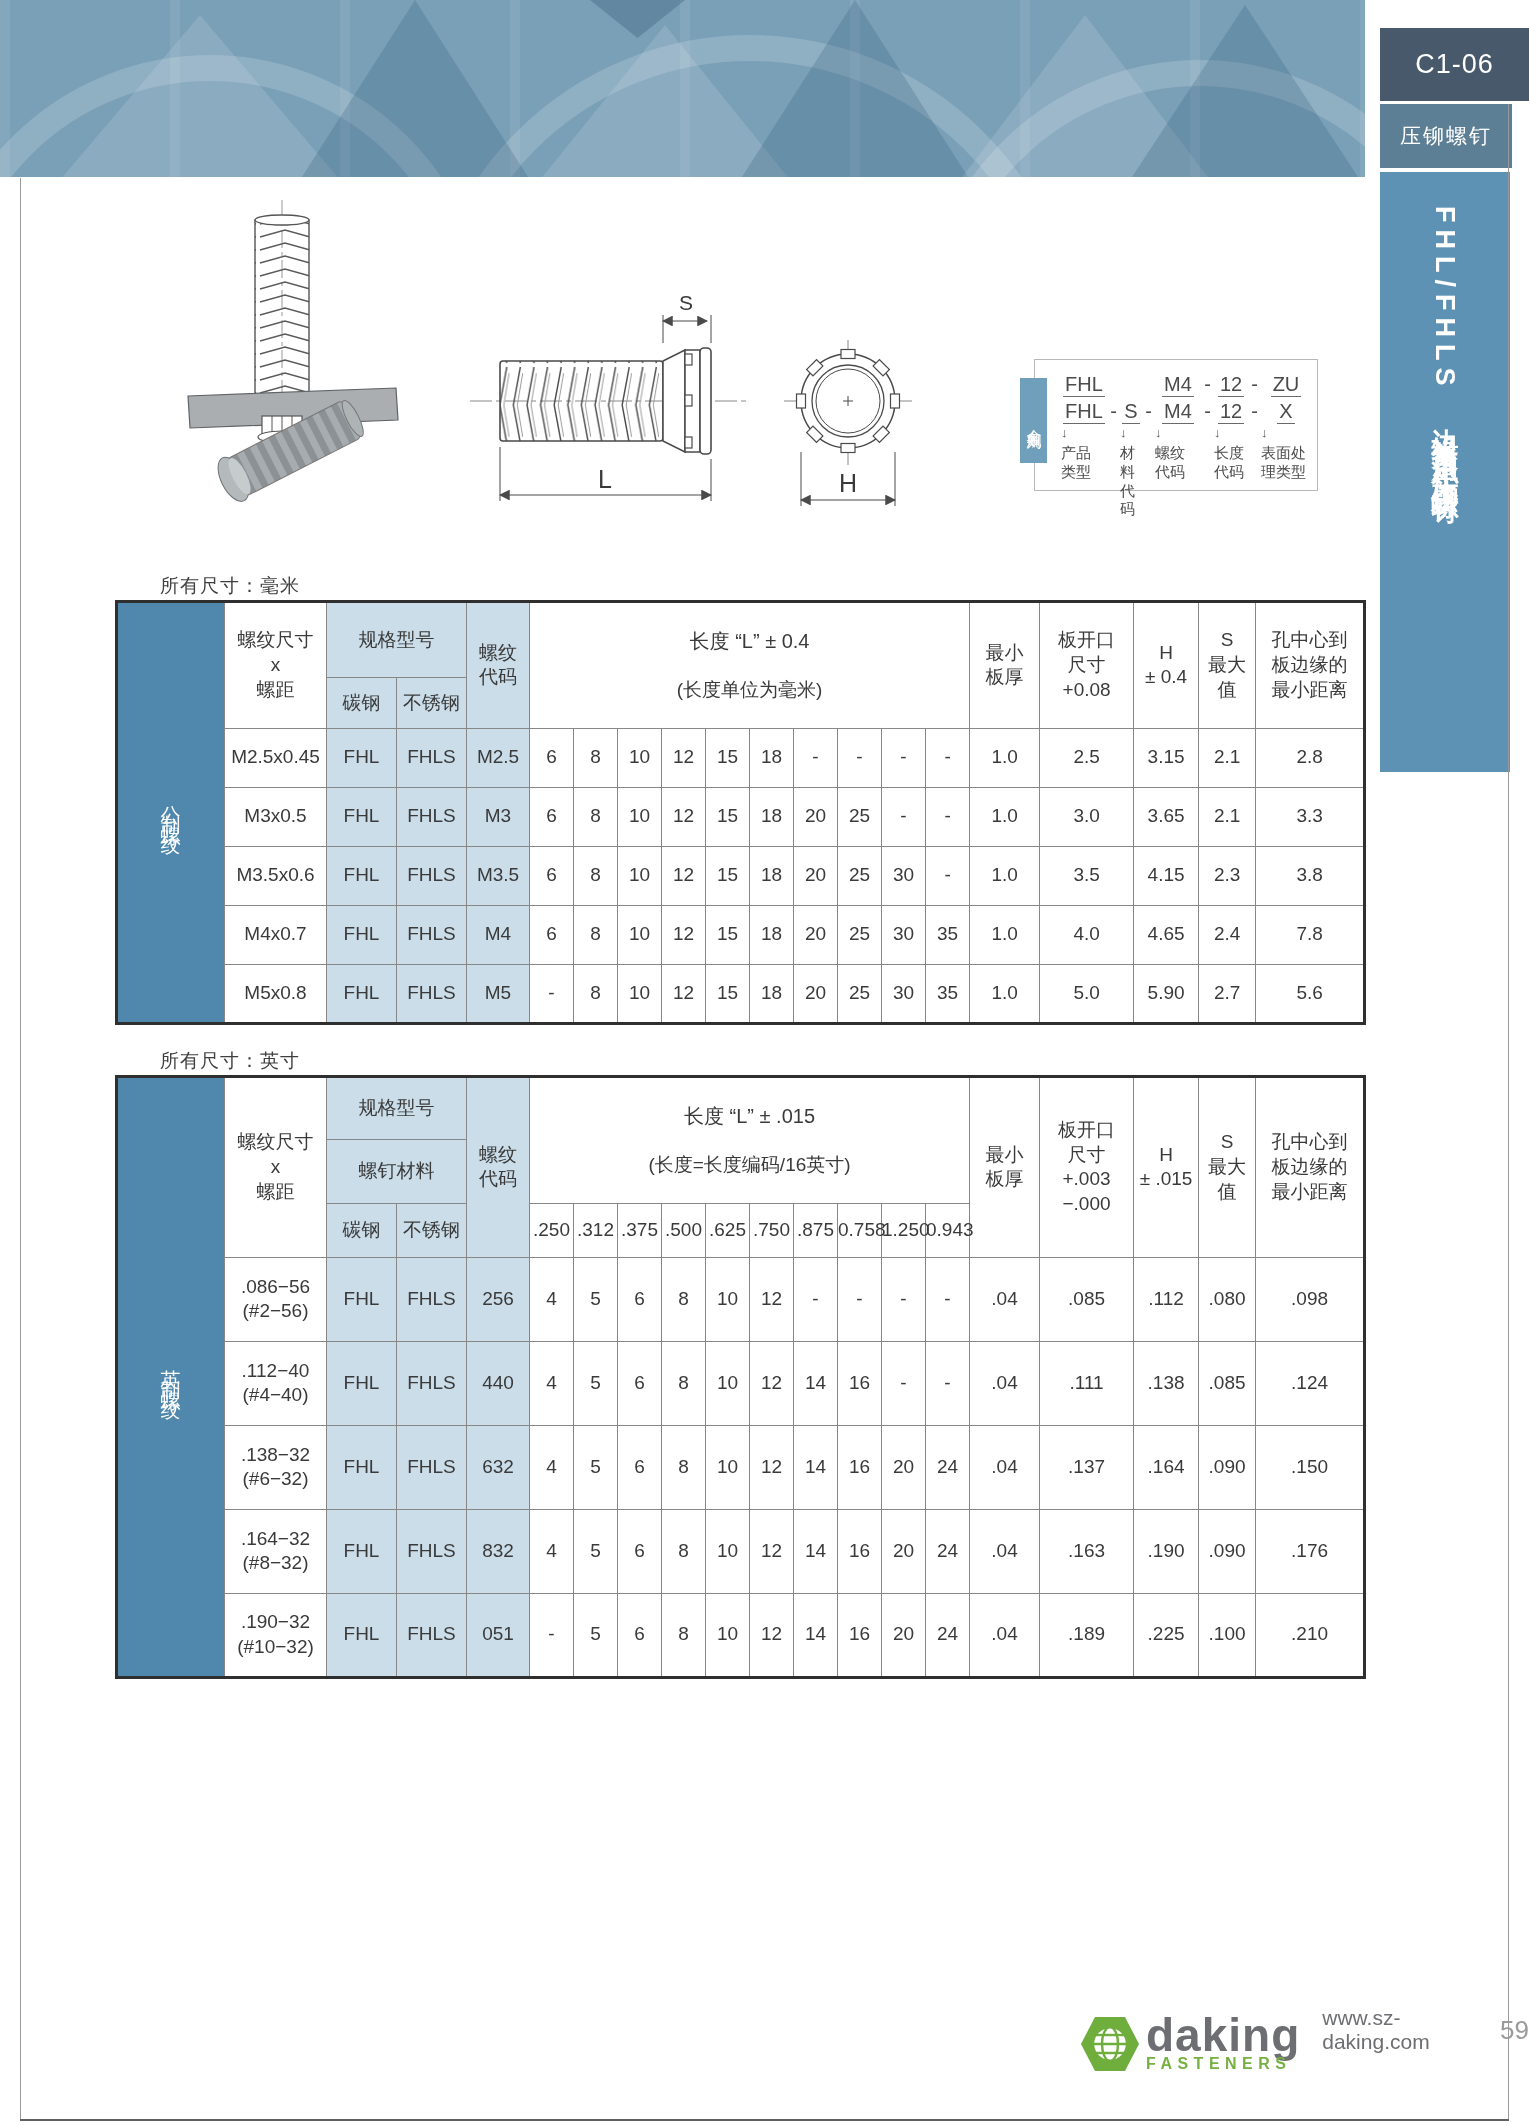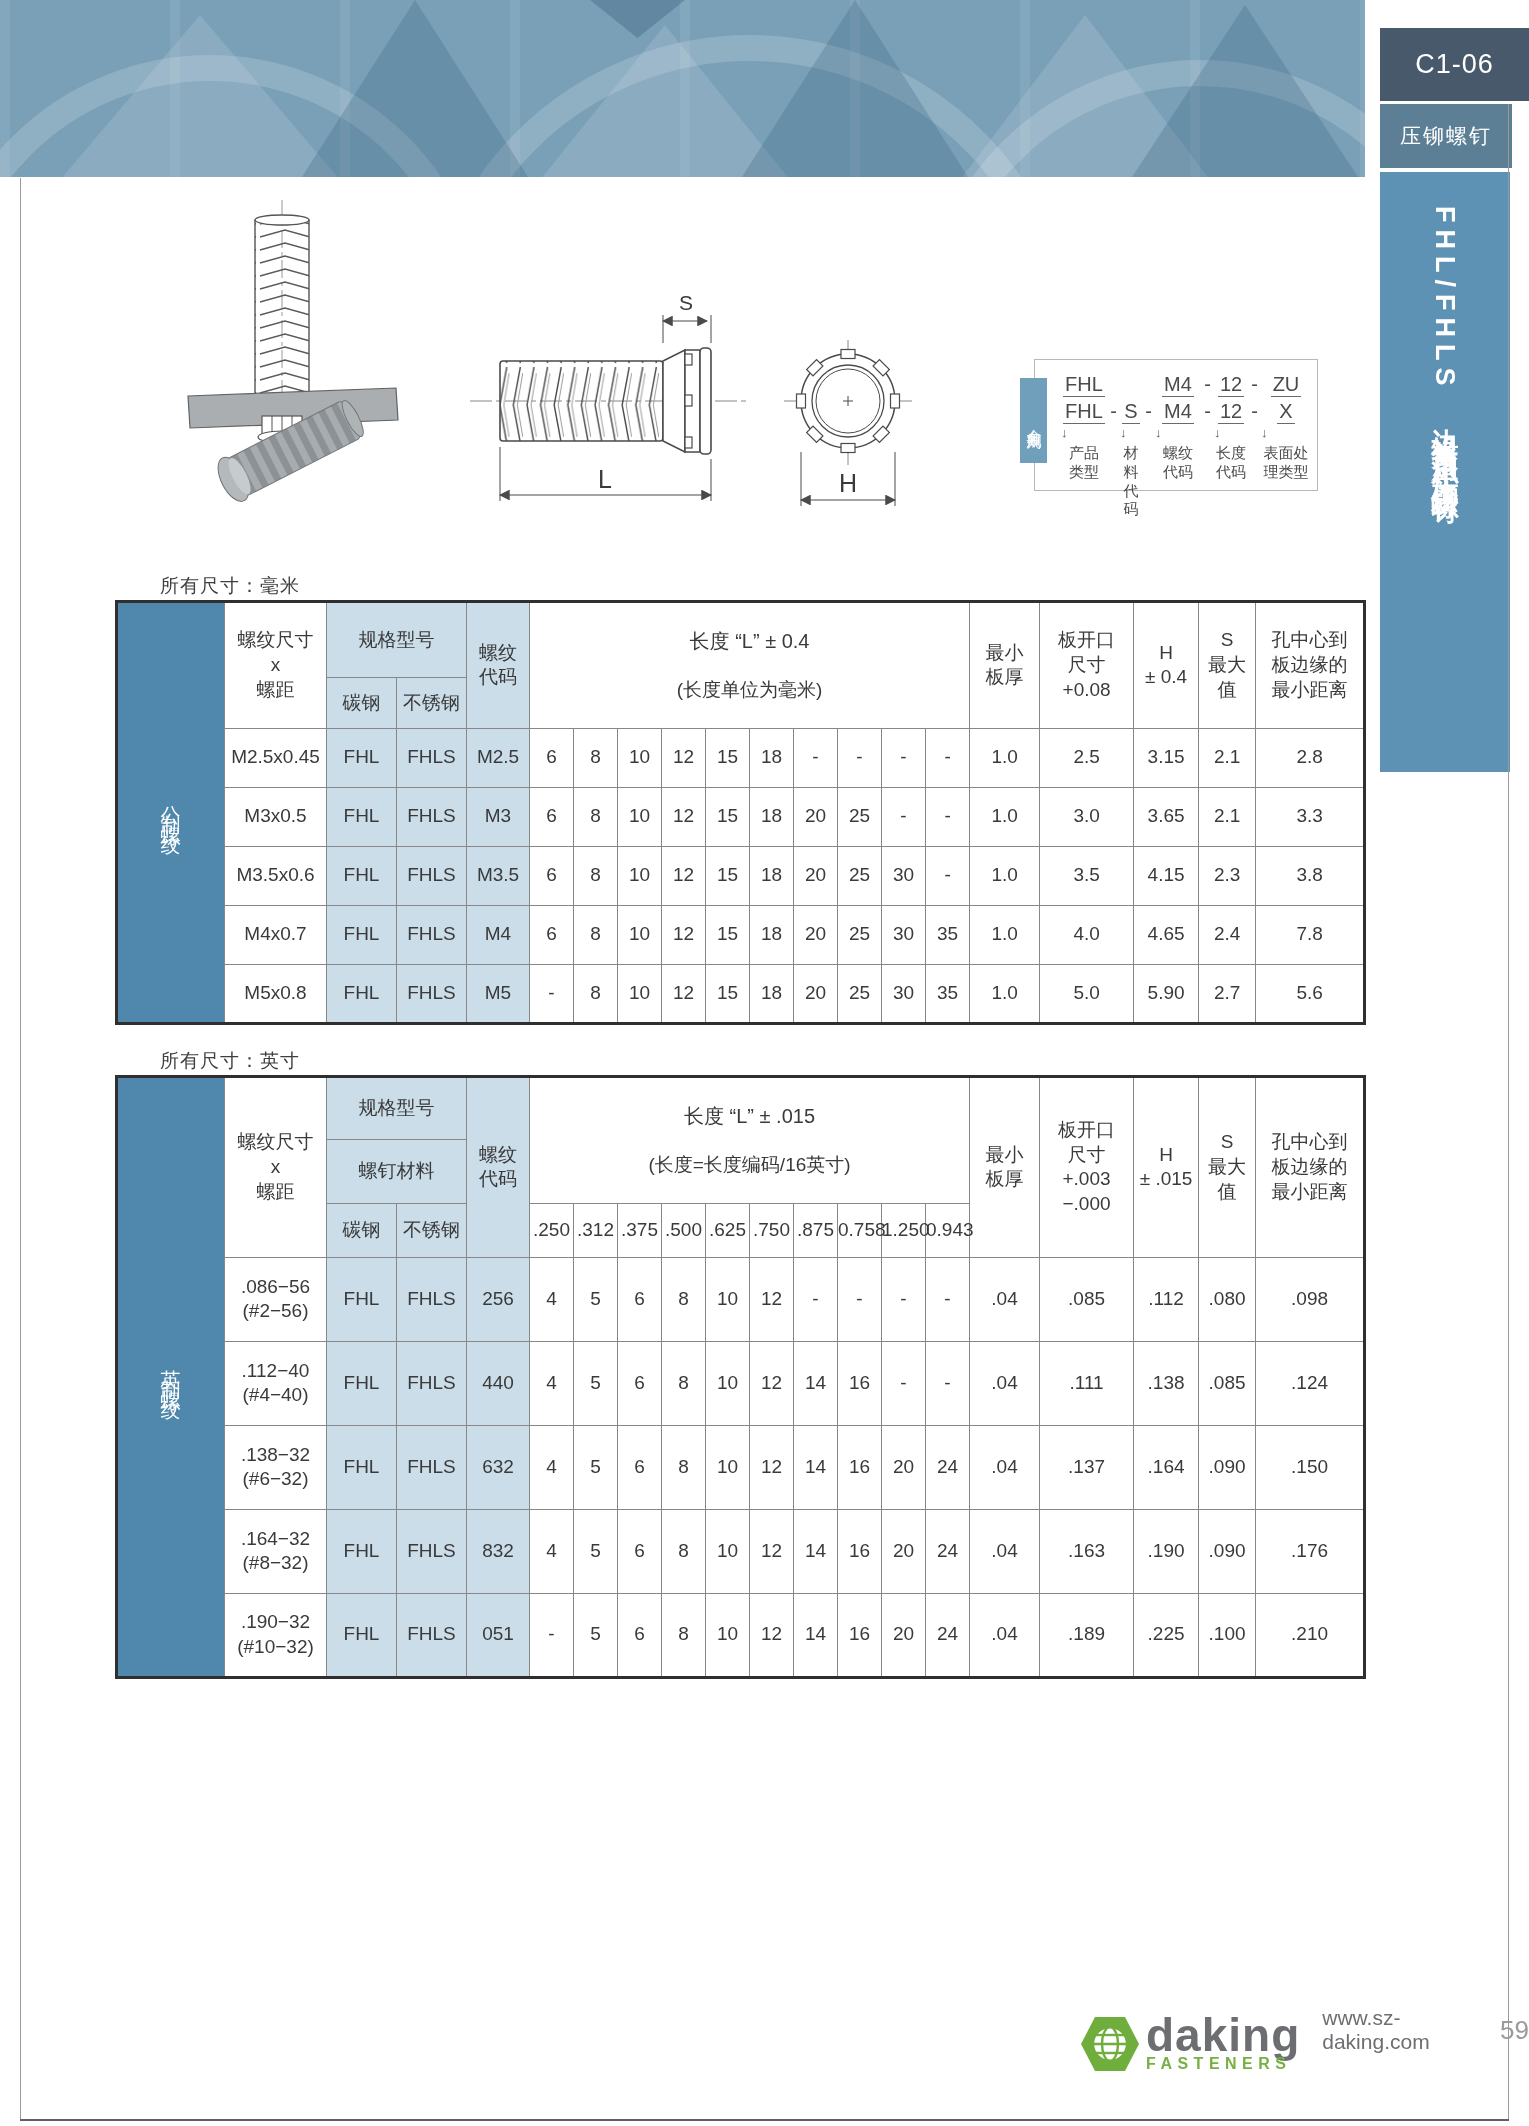--- a/index.html
+++ b/index.html
@@ -34,21 +34,21 @@
   .draw { position:absolute; }
 
   
   .naming { position:absolute; left:1034px; top:359px; width:284px; height:132px; border:1px solid #b8b8b8;
      background:#fff; }
   .naming-grid { display:grid; grid-template-columns:46px 13px 22px 13px 46px 13px 34px 13px 50px;
      margin:12px 0 0 26px; color:#4b4b4b; }
   .ncell { text-align:center; font-size:20px; height:27px; line-height:25px; }
   .ncode { display:inline-block; border-bottom:1px solid #6a6a6a; padding:0 2px; line-height:23px; }
   .narrow { font-size:13px; height:16px; line-height:14px; color:#555; }
-  .nlabel { font-size:15px; line-height:1.25; white-space:pre-line; text-align:center; margin-top:2px; }
+  .nlabel { font-size:15px; line-height:1.25; white-space:pre-line; margin-top:2px; }
   .naming-tab { position:absolute; left:1020px; top:378px; width:27px; height:85px; background:#6f9fba;
      color:#fff; display:flex; align-items:center; justify-content:center; }
   .naming-tab span { writing-mode:vertical-rl; text-orientation:upright; font-size:15px; letter-spacing:2px; }
 
   
   .sec-label { position:absolute; font-size:19px; color:#3f3f3f; letter-spacing:1px; }
 
   
   table.spec { position:absolute; border-collapse:collapse; table-layout:fixed; width:1248px;
      border:3px solid #2f2f2f; background:#fff; }

